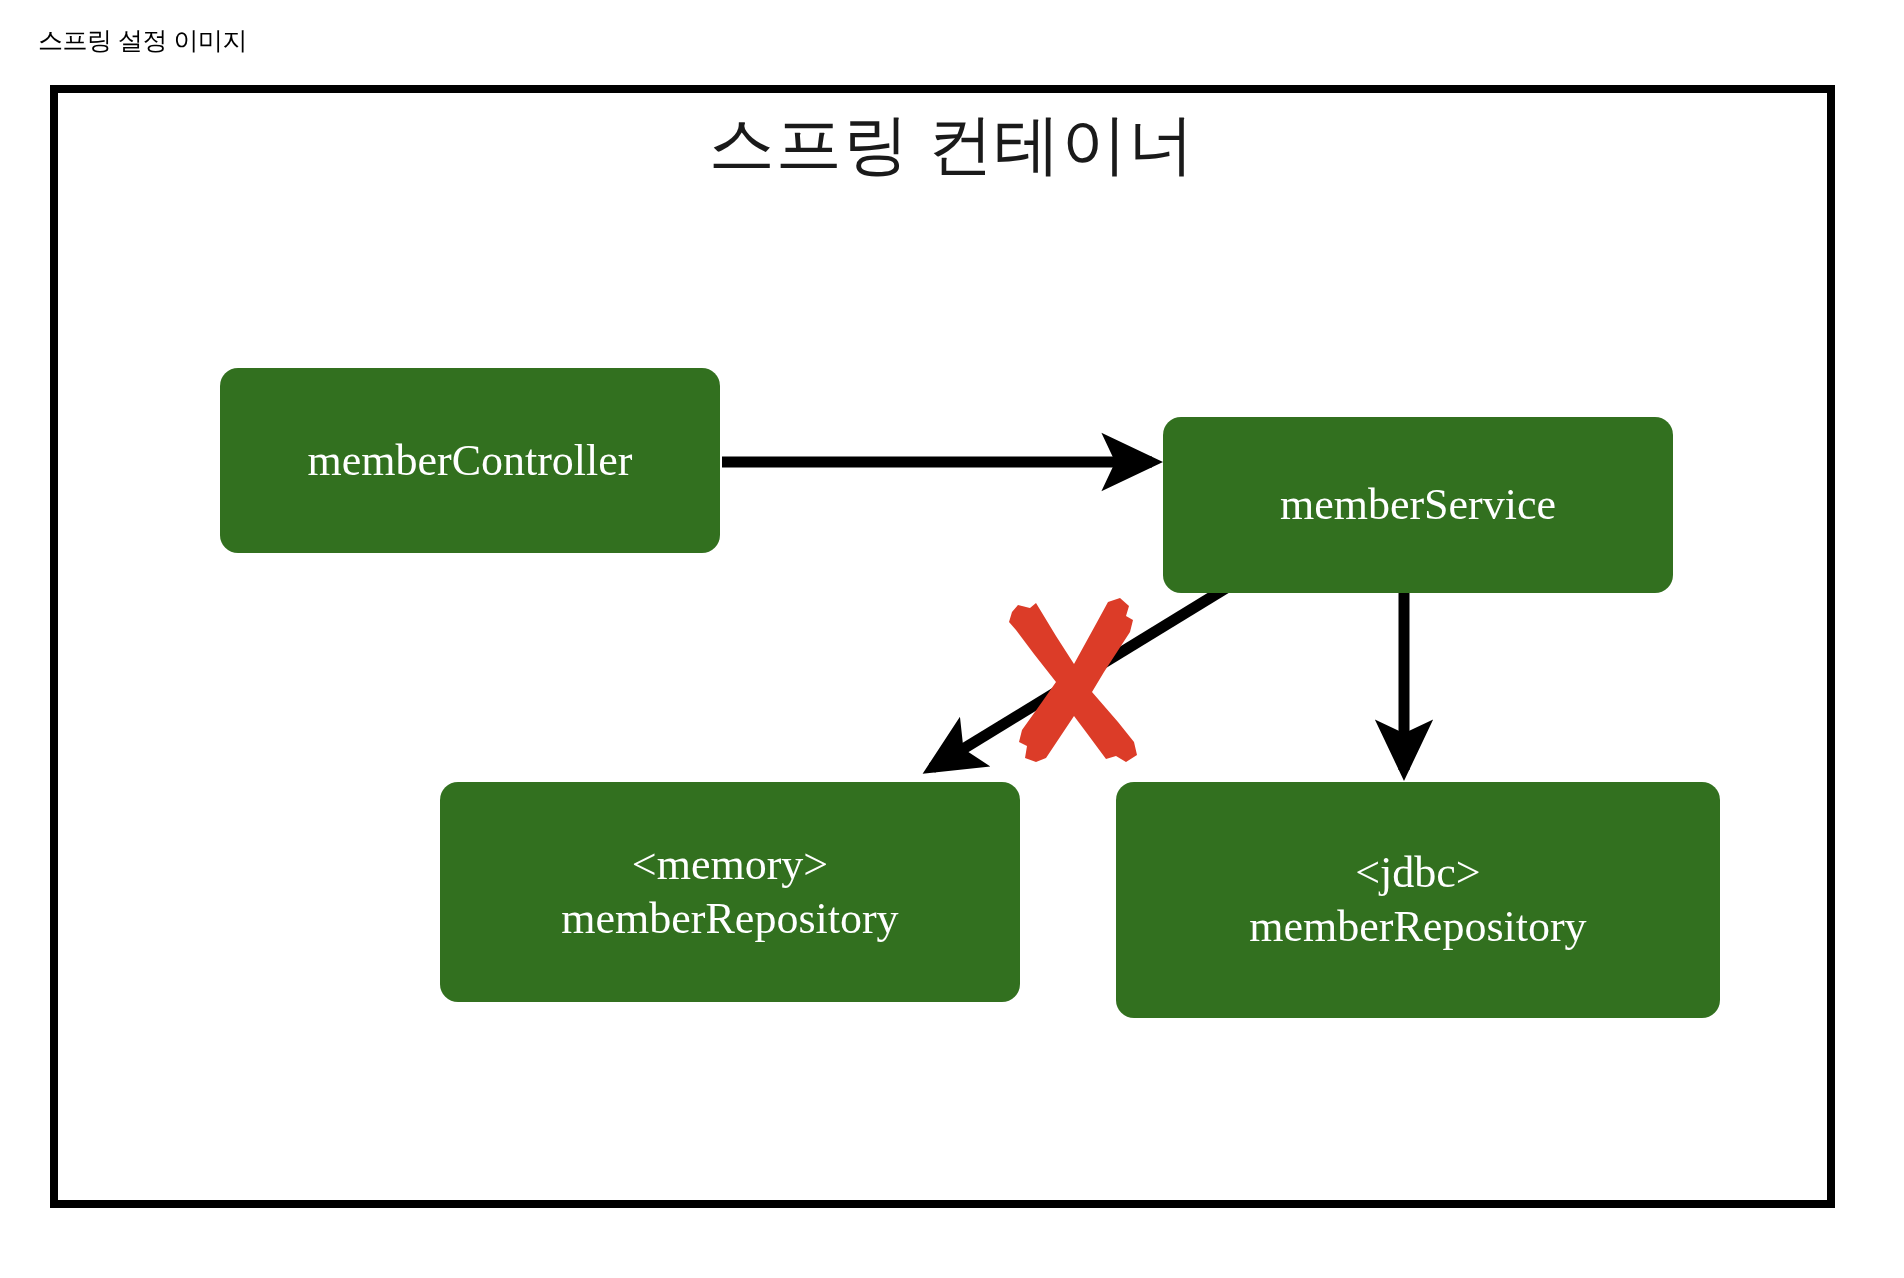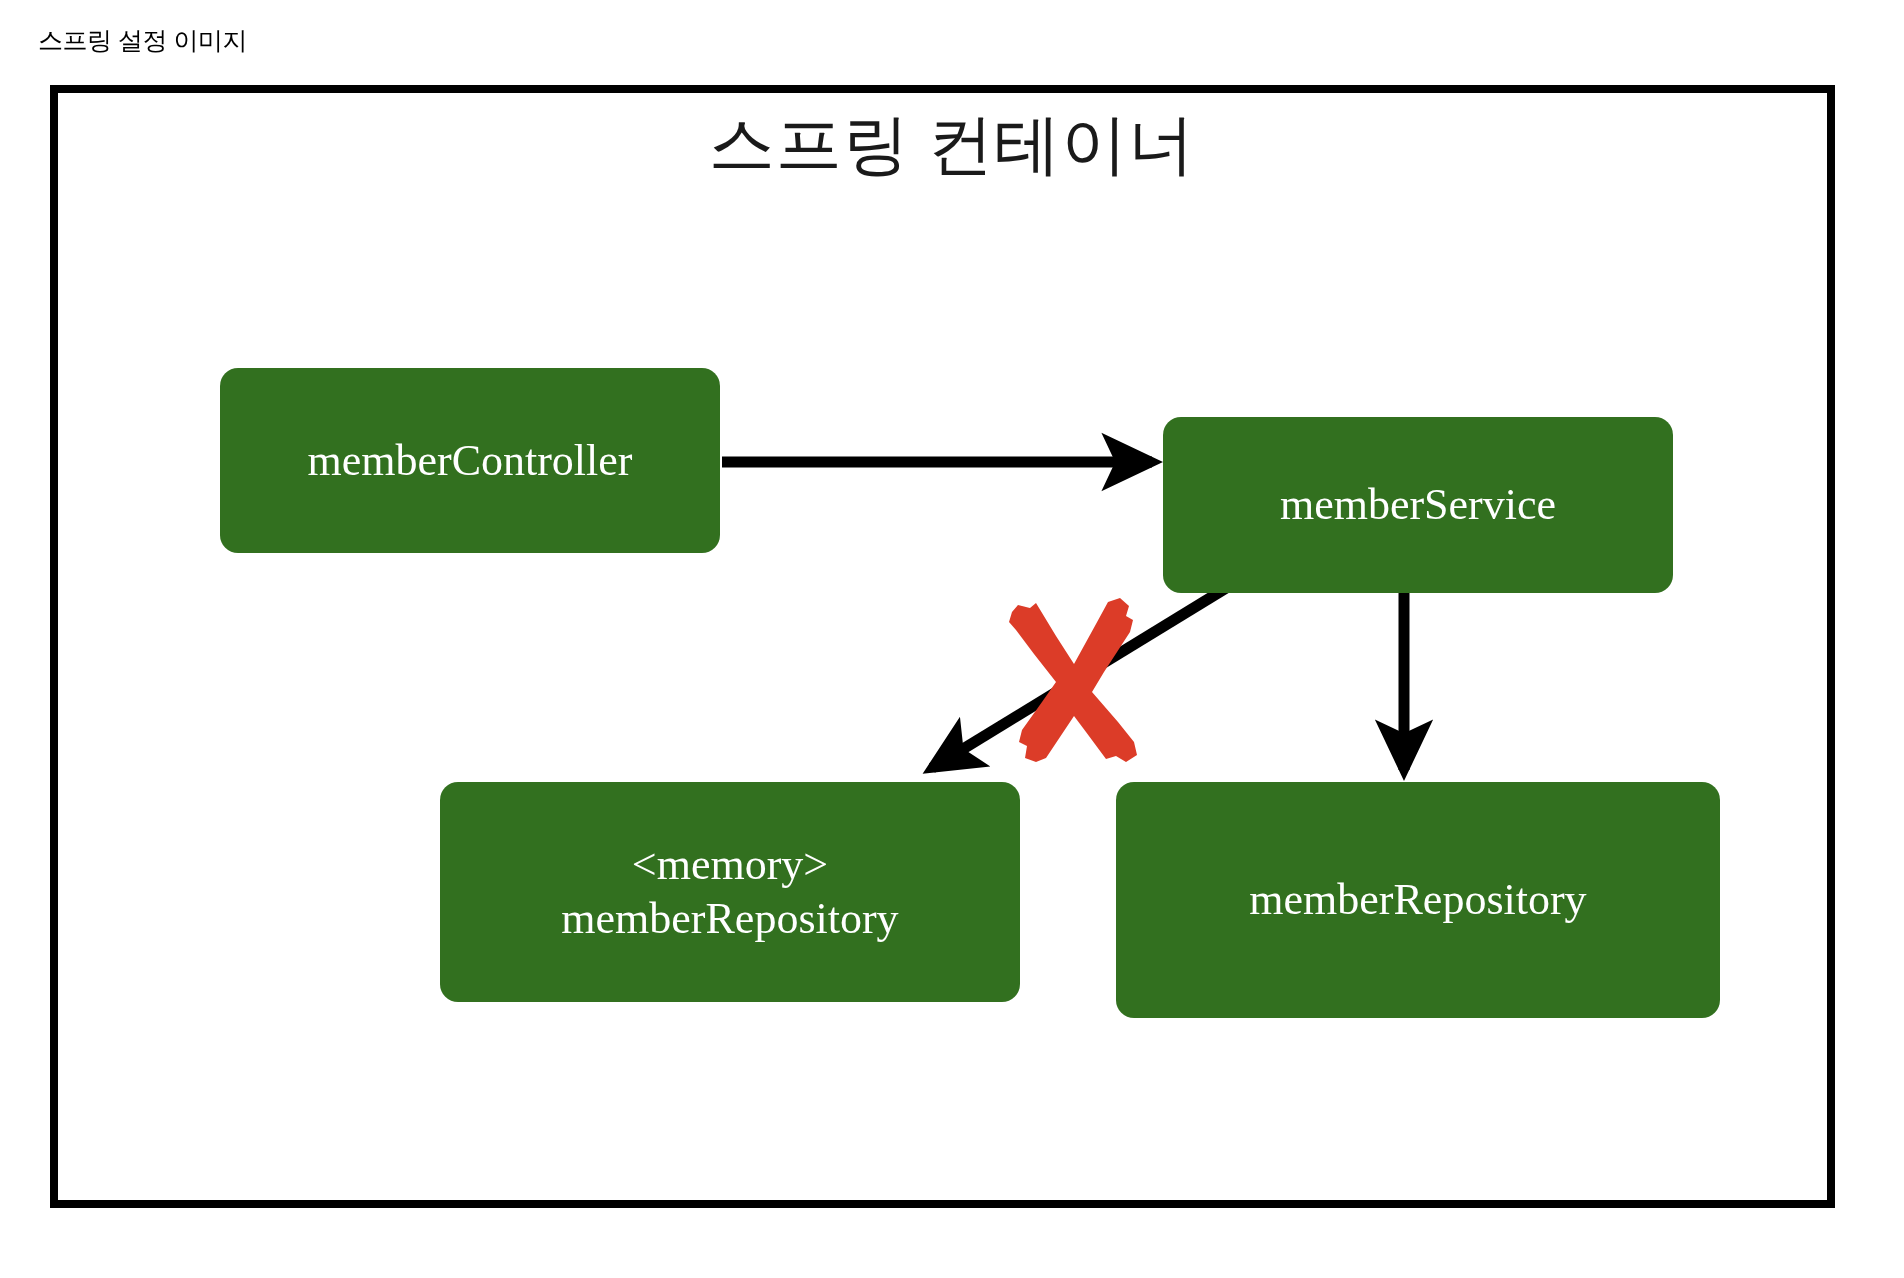--- a/index.html
+++ b/index.html
@@ -148,17 +148,18 @@
 
   <div class="bean-box" id="box-memory-repo">
     <span>
       <span class="line">&lt;memory&gt;</span>
       <span class="line">memberRepository</span>
     </span>
   </div>
 
   <div class="bean-box" id="box-jdbc-repo">
     <span>
+      <span class="line">&lt;jdbc&gt;</span>
       <span class="line">memberRepository</span>
     </span>
   </div>
 
 </div>
 
 </body></html>

